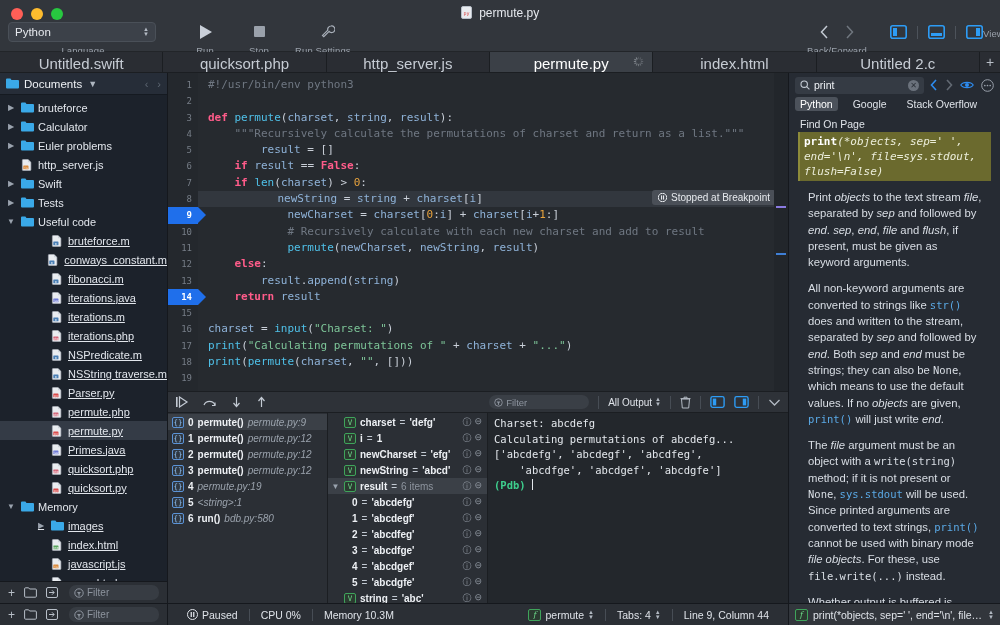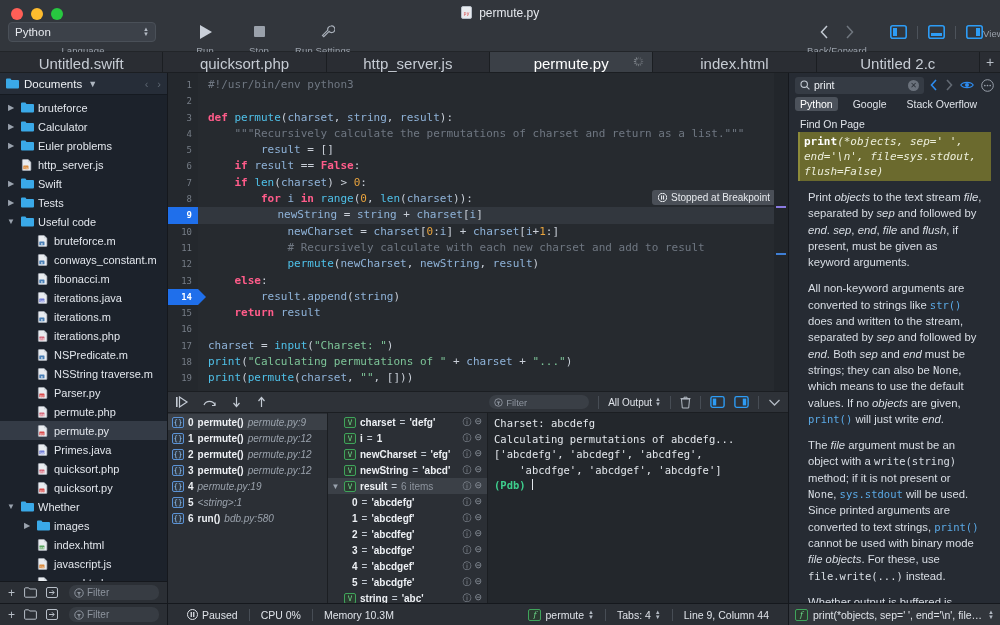--- a/index.html
+++ b/index.html
@@ -74,21 +74,21 @@
   .sb-header .chev { color:#aeb6c0; font-size:9px; margin-left:1px; }
   .sb-header .arrows { margin-left:auto; display:flex; gap:9px; color:#5d6672; font-size:11px; }
   .sb-tree { flex:1; overflow:hidden; padding-top:3px; }
   .node {
     height:19px; display:flex; align-items:center; gap:5px; padding-left:6px;
     font-size:11px; color:#e2e6ec; white-space:nowrap;
   }
   .node.sel { background:#343b46; }
   .twisty { width:10px; color:#9aa3ae; font-size:8px; display:inline-block; text-align:center; }
   .twisty.none { visibility:hidden; }
-  .ind1 { padding-left:6px; } .ind2 { padding-left:22px; }
+  .ind1 { padding-left:6px; } .ind2 { padding-left:36px;text-decoration:underline; }
   .fico { width:12px; height:12px; flex:0 0 12px; }
 
   .sb-footer {
     height:22px; flex:0 0 22px; background:#2b2f35; border-top:1px solid #15181d;
     display:flex; align-items:center; gap:9px; padding:0 8px;
   }
   .sb-footer .fbtn { color:#b8bfc8; font-size:12px; display:flex; align-items:center; }
   .filterbox {
     flex:1; height:15px; background:#373c43; border-radius:7px; display:flex; align-items:center;
     gap:3px; padding:0 5px; color:#8e959f; font-size:10px; margin-left:2px;
@@ -616,21 +616,21 @@
             </span>
             <span>quicksort.py</span>
           </div>
           <div class="node ind1">
             <span class="twisty">▼</span>
             <span class="fico">
               <svg width="13" height="11" viewBox="0 0 13 11">
                 <path d="M0 1.6A1 1 0 0 1 1 .6h3.4l1.1 1.3H12a1 1 0 0 1 1 1v6.5a1 1 0 0 1-1 1H1a1 1 0 0 1-1-1z" fill="#3aa9e8"></path>
               </svg>
             </span>
-            <span>Whether</span>
+            <span>Memory</span>
           </div>
           <div class="node ind2">
             <span class="twisty">▶</span>
             <span class="fico">
               <svg width="13" height="11" viewBox="0 0 13 11">
                 <path d="M0 1.6A1 1 0 0 1 1 .6h3.4l1.1 1.3H12a1 1 0 0 1 1 1v6.5a1 1 0 0 1-1 1H1a1 1 0 0 1-1-1z" fill="#3aa9e8"></path>
               </svg>
             </span>
             <span>images</span>
           </div>
@@ -719,21 +719,20 @@
             <div class="gline">19</div>
           </div>
         <div class="code" id="codearea">
             <div class="cline"><span class="cm">#!/usr/bin/env python3</span></div>
             <div class="cline">&nbsp;</div>
             <div class="cline"><span class="k">def</span> <span class="fn">permute</span><span class="op">(</span><span class="pa">charset</span><span class="op">,</span> <span class="pa">string</span><span class="op">,</span> <span class="pa">result</span><span class="op">)</span><span class="op">:</span></div>
             <div class="cline"><span class="cm">    """Recursively calculate the permutations of charset and return as a list."""</span></div>
             <div class="cline">        <span class="pa">result</span> <span class="op">=</span> <span class="op">[</span><span class="op">]</span></div>
             <div class="cline">    <span class="k">if</span> <span class="pa">result</span> <span class="op">=</span><span class="op">=</span> <span class="k">False</span><span class="op">:</span></div>
             <div class="cline">    <span class="k">if</span> <span class="bi">len</span><span class="op">(</span><span class="pa">charset</span><span class="op">)</span> <span class="op">&gt;</span> <span class="nu">0</span><span class="op">:</span></div>
-            <div class="cline">        <span class="k">for</span> <span class="pa">i</span> <span class="k">in</span> <span class="bi">range</span><span class="op">(</span><span class="nu">0</span><span class="op">,</span> <span class="bi">len</span><span class="op">(</span><span class="pa">charset</span><span class="op">)</span><span class="op">)</span><span class="op">:</span></div>
             <div class="cline hl">            <span class="pa">newString</span> <span class="op">=</span> <span class="pa">string</span> <span class="op">+</span> <span class="pa">charset</span><span class="op">[</span><span class="pa">i</span><span class="op">]</span></div>
             <div class="cline">            <span class="pa">newCharset</span> <span class="op">=</span> <span class="pa">charset</span><span class="op">[</span><span class="nu">0</span><span class="op">:</span><span class="pa">i</span><span class="op">]</span> <span class="op">+</span> <span class="pa">charset</span><span class="op">[</span><span class="pa">i</span><span class="op">+</span><span class="nu">1</span><span class="op">:</span><span class="op">]</span></div>
             <div class="cline"><span class="cm">            # Recursively calculate with each new charset and add to result</span></div>
             <div class="cline">            <span class="fn">permute</span><span class="op">(</span><span class="pa">newCharset</span><span class="op">,</span> <span class="pa">newString</span><span class="op">,</span> <span class="pa">result</span><span class="op">)</span></div>
             <div class="cline">    <span class="k">else</span><span class="op">:</span></div>
             <div class="cline">        <span class="pa">result</span><span class="op">.</span><span class="pa">append</span><span class="op">(</span><span class="pa">string</span><span class="op">)</span></div>
             <div class="cline">    <span class="k">return</span> <span class="pa">result</span></div>
             <div class="cline">&nbsp;</div>
             <div class="cline"><span class="pa">charset</span> <span class="op">=</span> <span class="bi">input</span><span class="op">(</span><span class="st">"Charset: "</span><span class="op">)</span></div>
             <div class="cline"><span class="bi">print</span><span class="op">(</span><span class="st">"Calculating permutations of "</span> <span class="op">+</span> <span class="pa">charset</span> <span class="op">+</span> <span class="st">"..."</span><span class="op">)</span></div>

